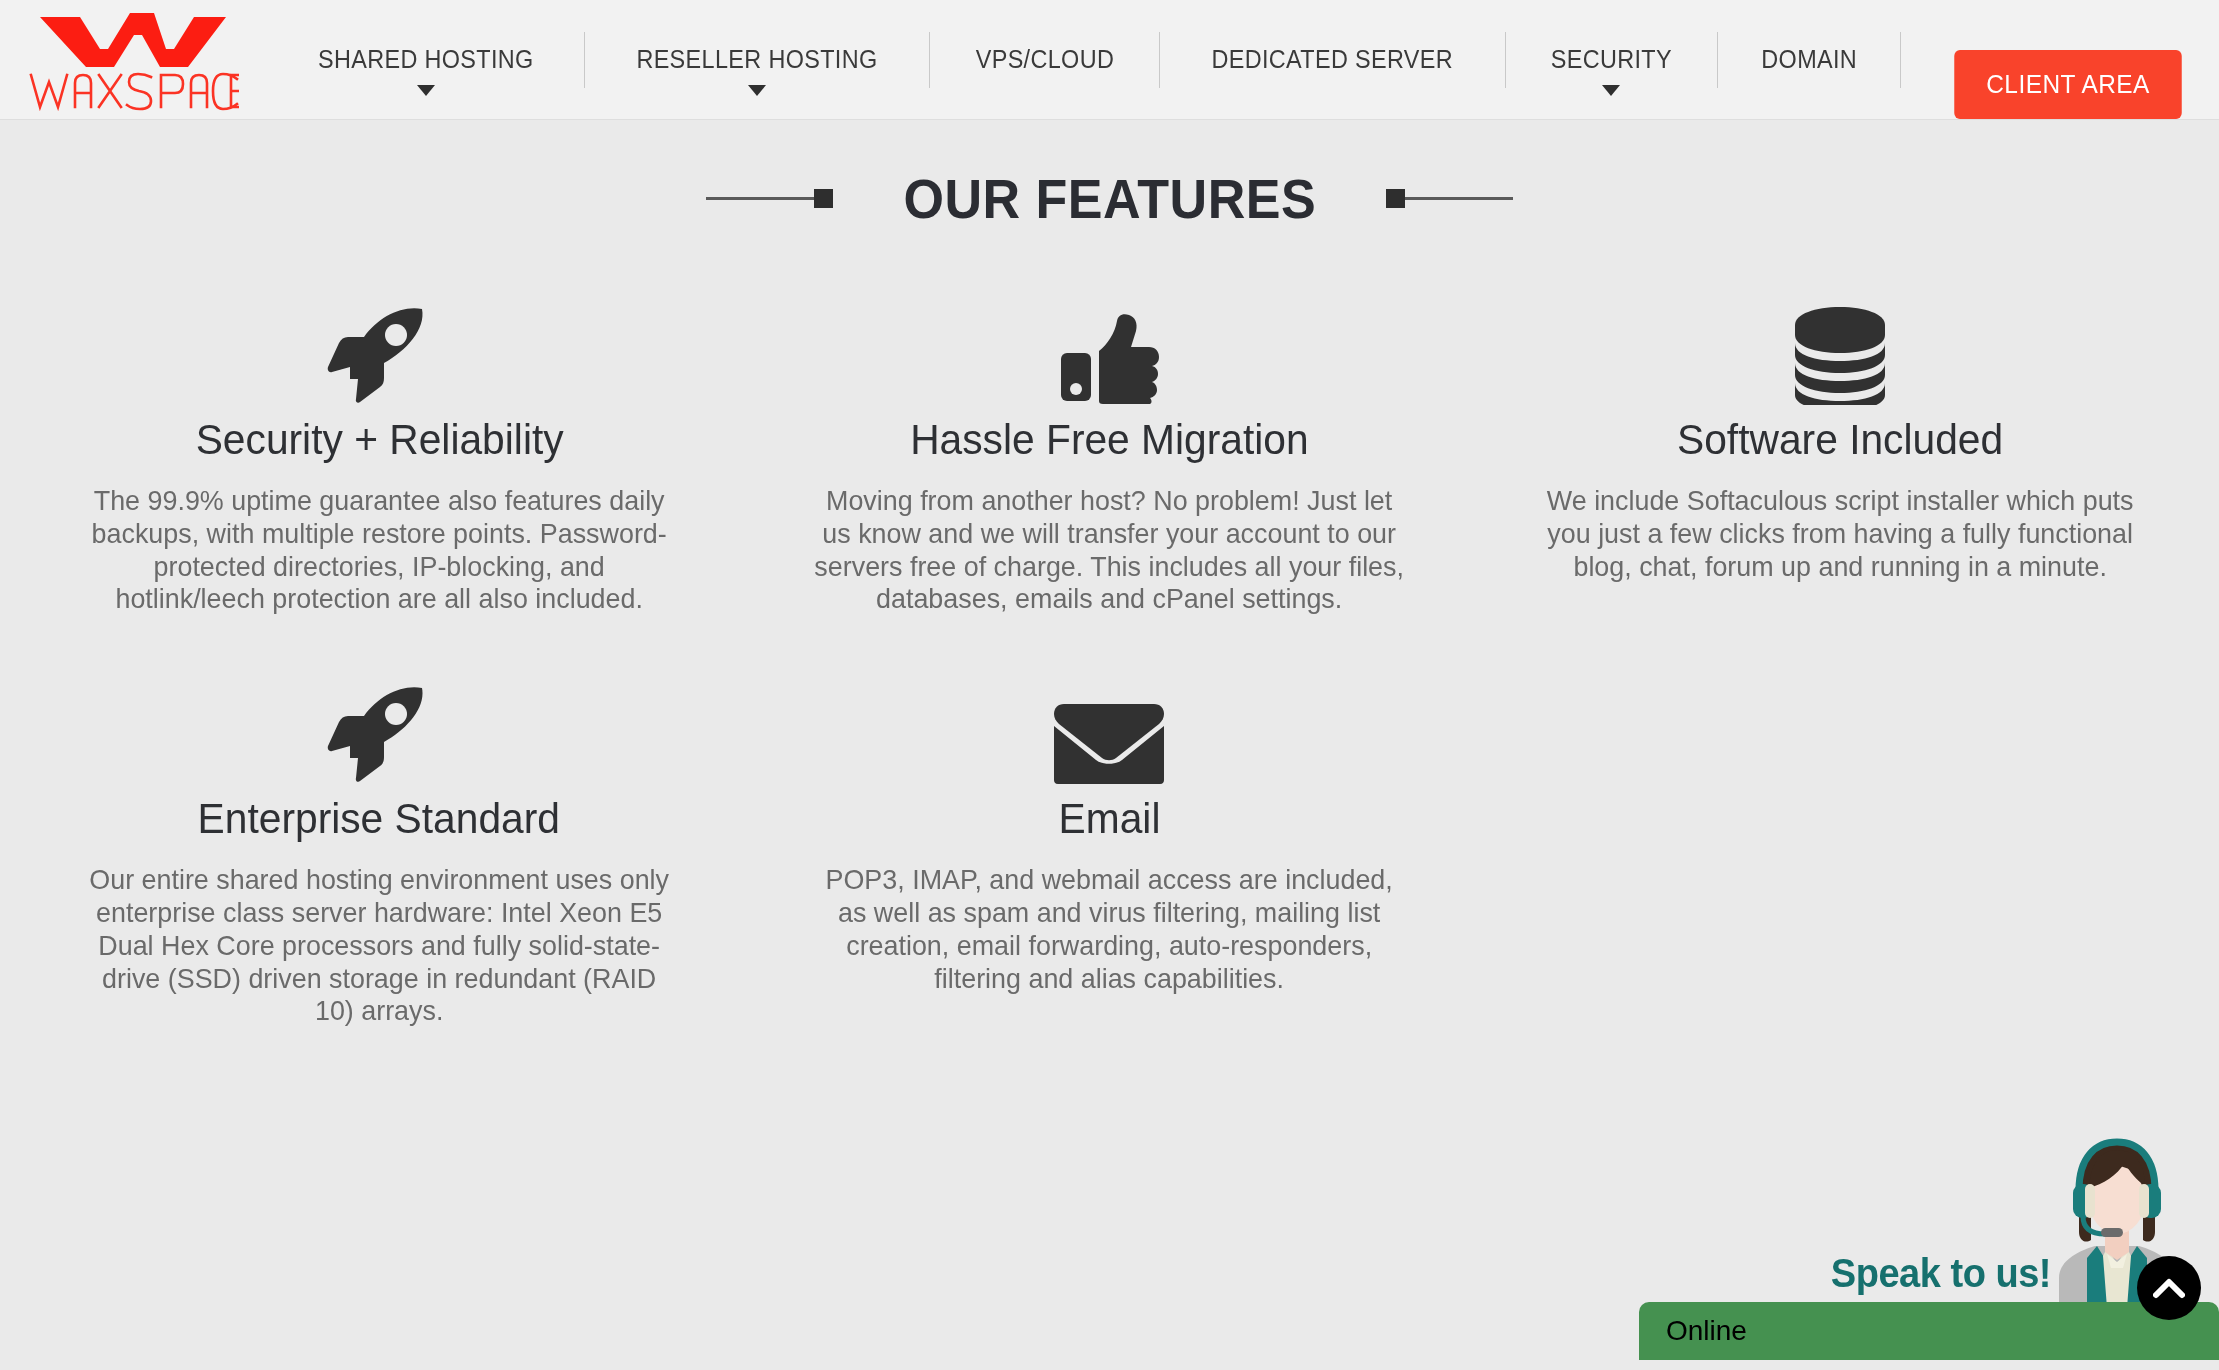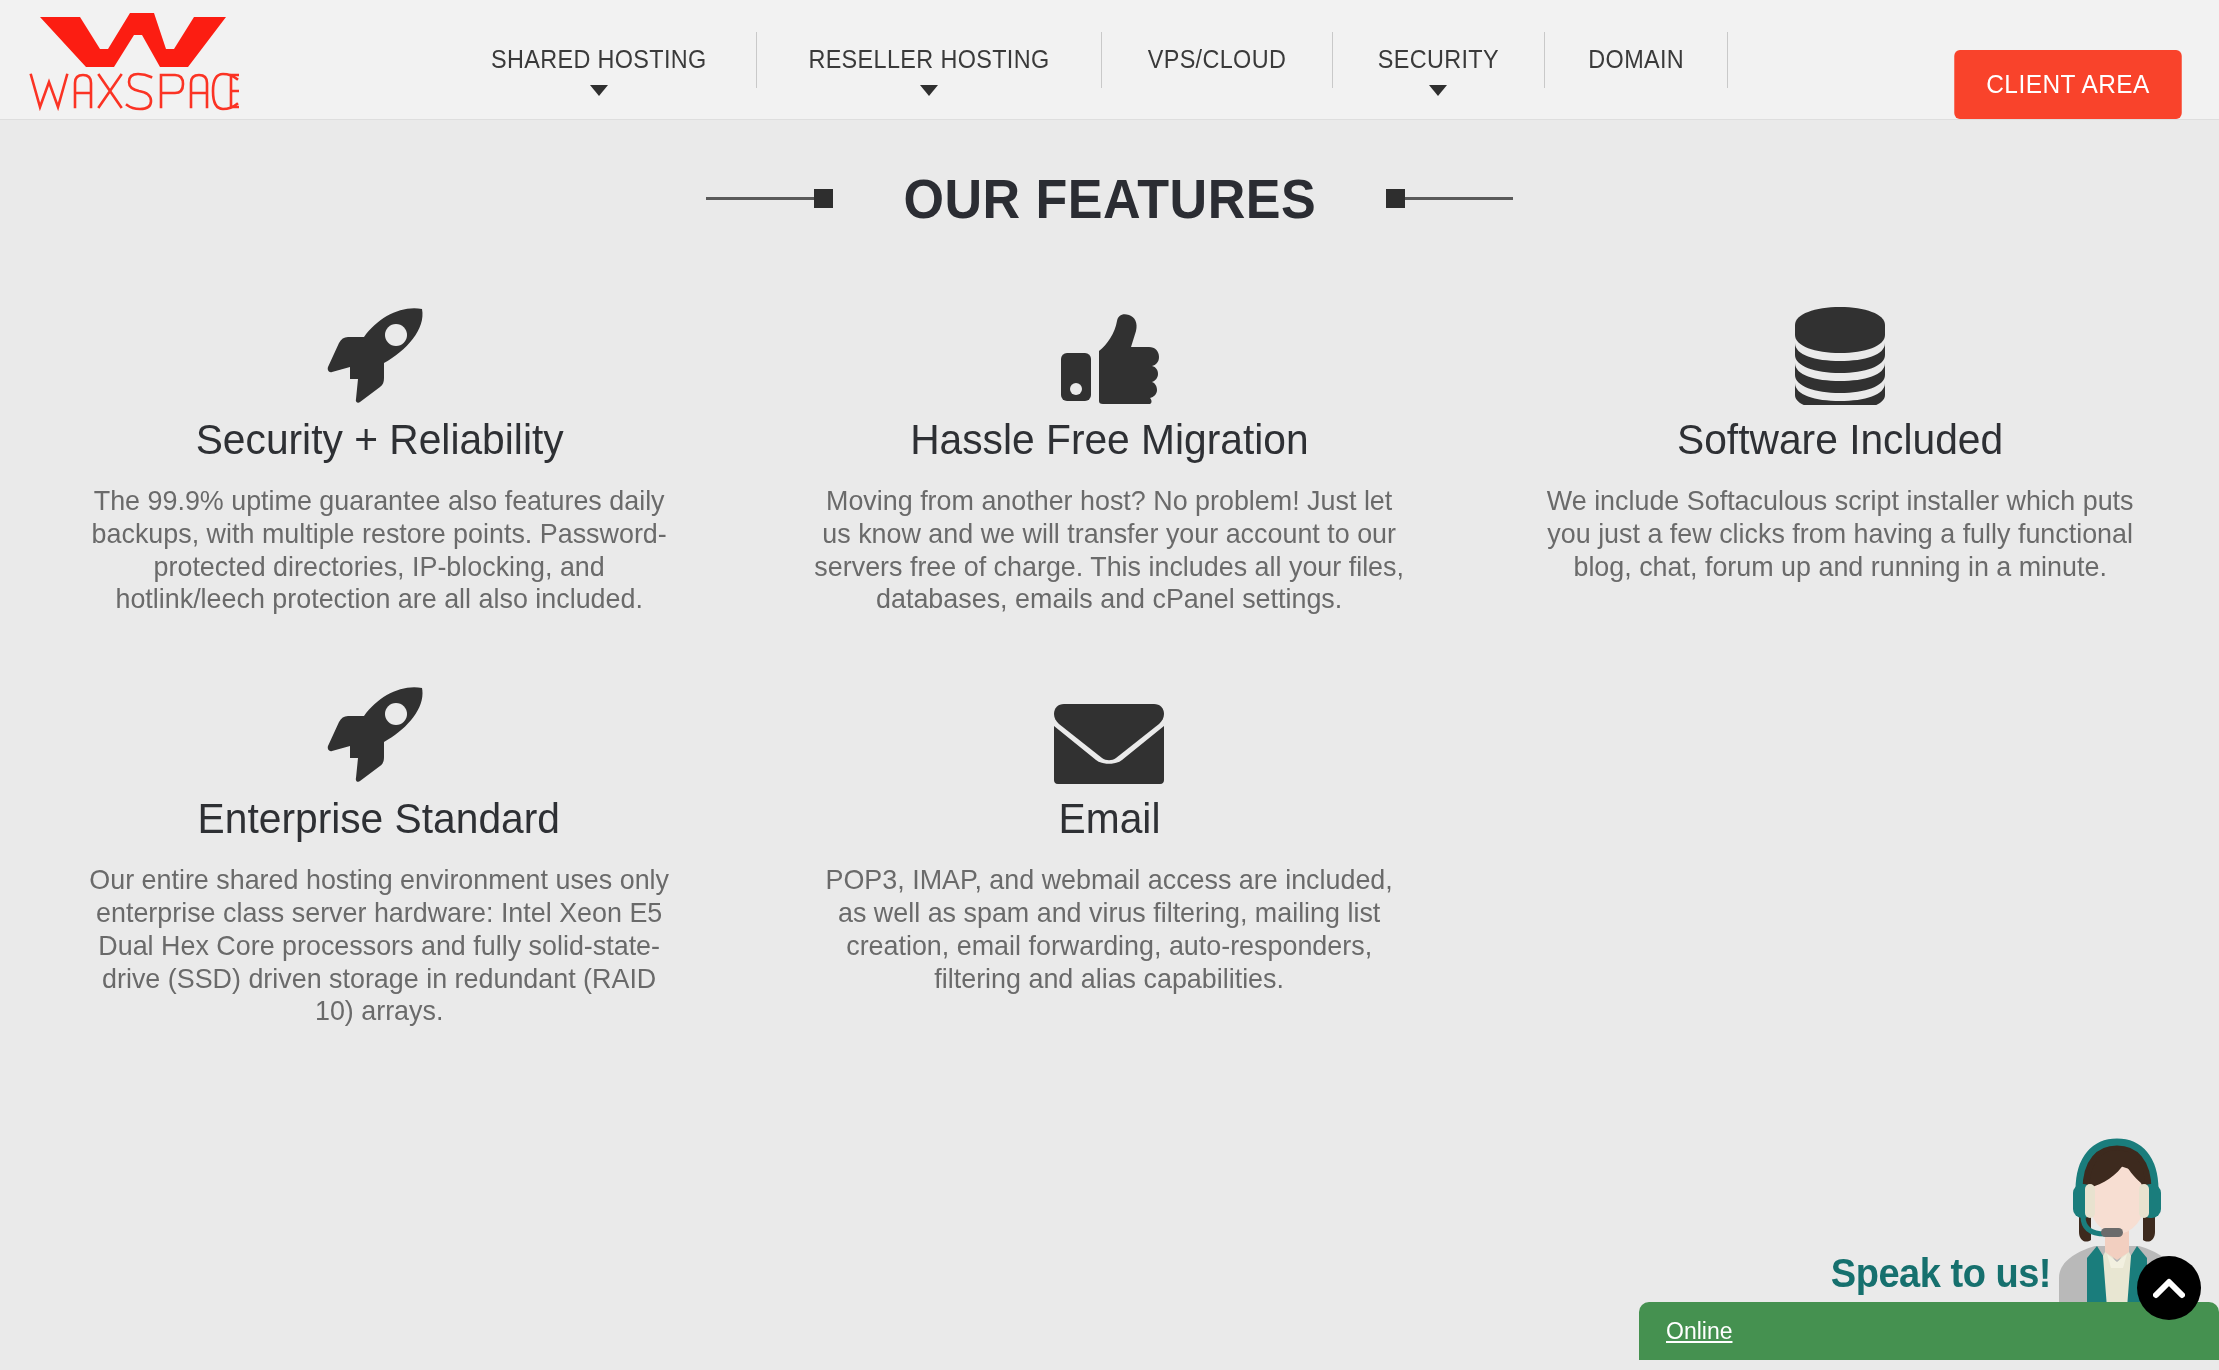--- a/index.html
+++ b/index.html
@@ -208,24 +208,23 @@
     height: 58px;
     background: #459150;
     border-radius: 10px 10px 0 0;
     display: flex;
     align-items: center;
     padding-left: 27px;
     pointer-events: auto;
     cursor: pointer;
   }
   .chat-status-label {
-    color: #ffffff;
-    font-size: 23px;
+    color: #000000;
+    font-size: 28px;
     font-weight: 400;
-    text-decoration: underline;
   }
 
   .scroll-top-btn {
     position: absolute;
     right: 18px;
     bottom: 34px;
     width: 64px;
     height: 64px;
     border-radius: 50%;
     background: #000000;
@@ -276,20 +275,23 @@
 
     <div class="nav-item">
       <span class="nav-label">RESELLER HOSTING</span>
       <span class="nav-caret"></span>
     </div>
 
     <div class="nav-item">
       <span class="nav-label">VPS/CLOUD</span>
     </div>
 
+    <div class="nav-item">
+      <span class="nav-label">DEDICATED SERVER</span>
+    </div>
 
     <div class="nav-item">
       <span class="nav-label">SECURITY</span>
       <span class="nav-caret"></span>
     </div>
 
     <div class="nav-item">
       <span class="nav-label">DOMAIN</span>
     </div>
 

